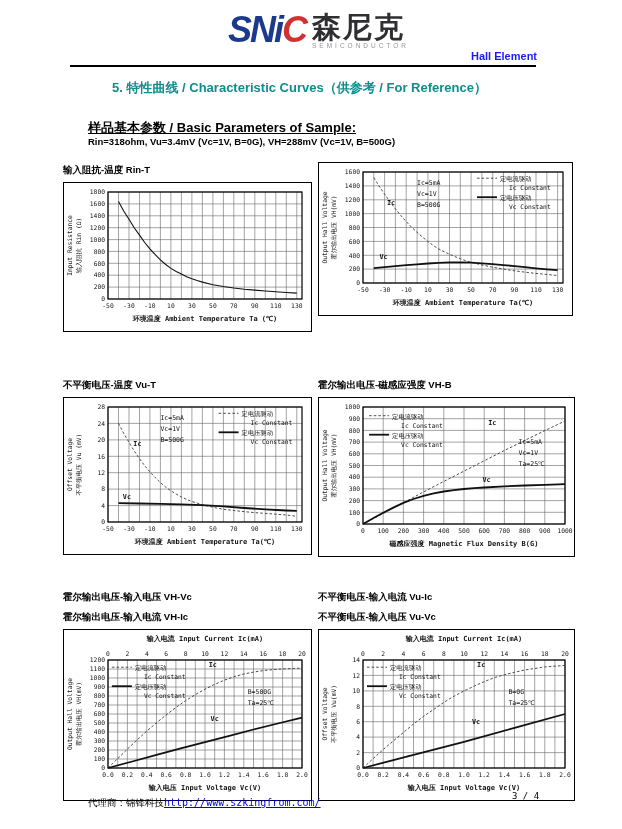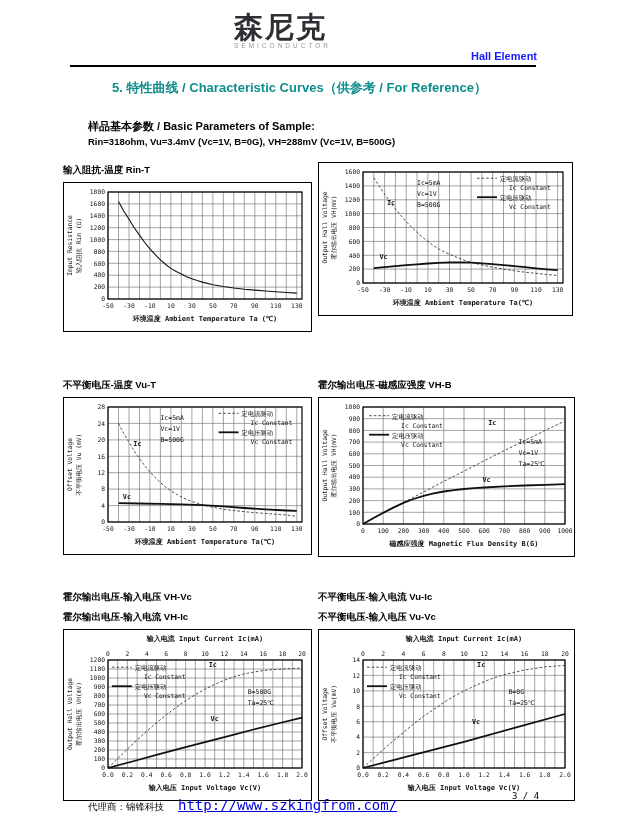--- a/index.html
+++ b/index.html
@@ -10,40 +10,41 @@
   .logo-mark{font-family:"Liberation Sans",sans-serif;font-style:italic;font-weight:bold;
              font-size:36px;line-height:40px;letter-spacing:-2px;}
   .logo-sni{color:#1b3a8f;}
   .logo-c{color:#cf3230;}
   .logo-right{margin-left:6px;}
   .logo-cn{font-weight:bold;font-size:29px;line-height:34px;color:#2f2f33;letter-spacing:2px;}
   .logo-sub{font-size:6.5px;color:#95959d;letter-spacing:3px;margin-top:-2px;}
   .hall{position:absolute;left:471px;top:50px;color:#1a1aff;font-weight:bold;font-size:11px;}
   .header-rule{position:absolute;left:70px;top:65px;width:466px;height:2px;background:#000;}
   .section-title{position:absolute;left:72px;top:79px;color:#0e8d8d;font-weight:bold;font-size:13px;margin-left:40px;}
-  .param-label{position:absolute;left:88px;top:119px;font-weight:bold;font-size:11px;}
+  .param-label{position:absolute;left:88px;top:119px;font-weight:bold;font-size:13px;text-decoration:underline;}
   .param-value{position:absolute;left:88px;top:136px;font-weight:bold;font-size:9.5px;}
   
   .chart-block{position:absolute;}
   .chart-title{font-weight:bold;font-size:9.5px;line-height:20px;height:20px;white-space:nowrap;}
   .chart-box{border:1.5px solid #000;background:#fff;margin-top:2px;}
   svg{display:block;}
   svg text{font-family:"DejaVu Sans Mono",monospace;fill:#111;}
   
   .footer{position:absolute;left:88px;top:797px;font-size:9.5px;}
   .footer-url{color:#0000dd;text-decoration:underline;font-family:"DejaVu Sans Mono",monospace;
-              font-size:14px;margin-left:14px;cursor:pointer;text-align:right;}
+              font-size:10px;cursor:pointer;text-align:right;}
   .page-num{position:absolute;left:512px;top:791px;font-size:9px;font-family:"DejaVu Sans Mono",monospace;}
 </style>
 </head>
 <body>
 
 <div class="page">
 
   <div class="logo">
+    <span class="logo-mark"><span class="logo-sni">SNi</span><span class="logo-c">C</span></span>
     <span class="logo-right">
       <div class="logo-cn">森尼克</div>
       <div class="logo-sub">SEMICONDUCTOR</div>
     </span>
   </div>
   <div class="hall">Hall Element</div>
   <div class="header-rule"></div>
 
   <div class="section-title">5.  特性曲线 / Characteristic Curves（供参考 / For Reference）</div>
   <div class="param-label">样品基本参数 / Basic Parameters of Sample:</div>

